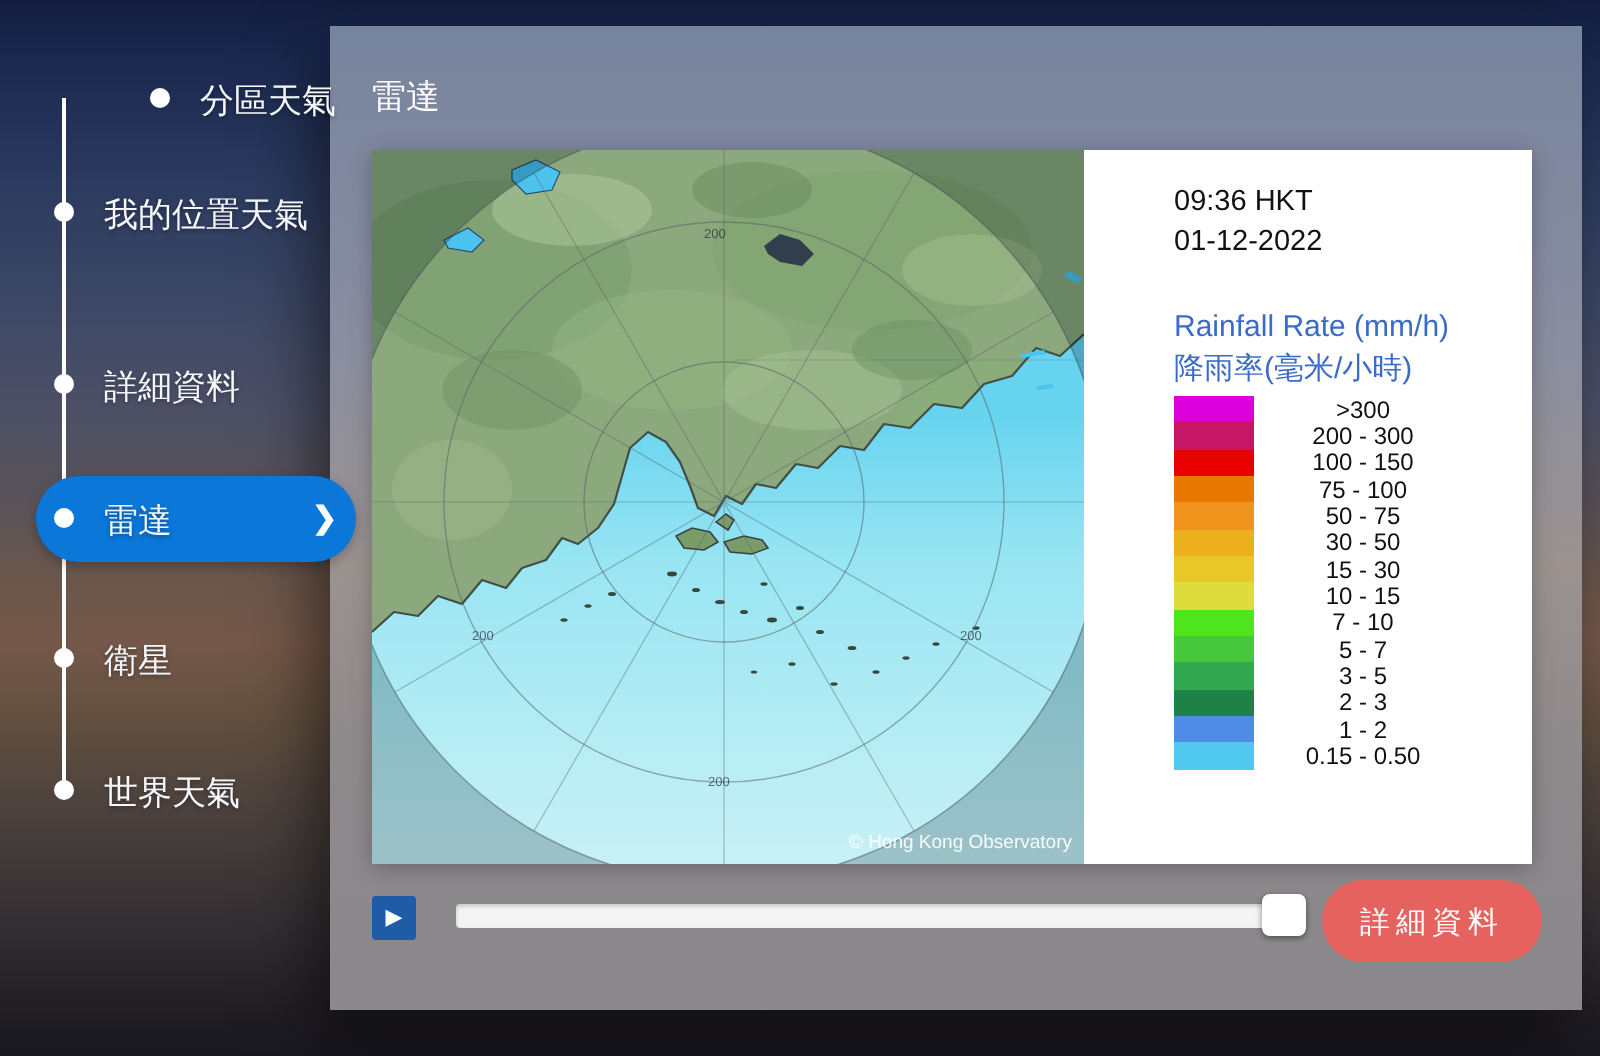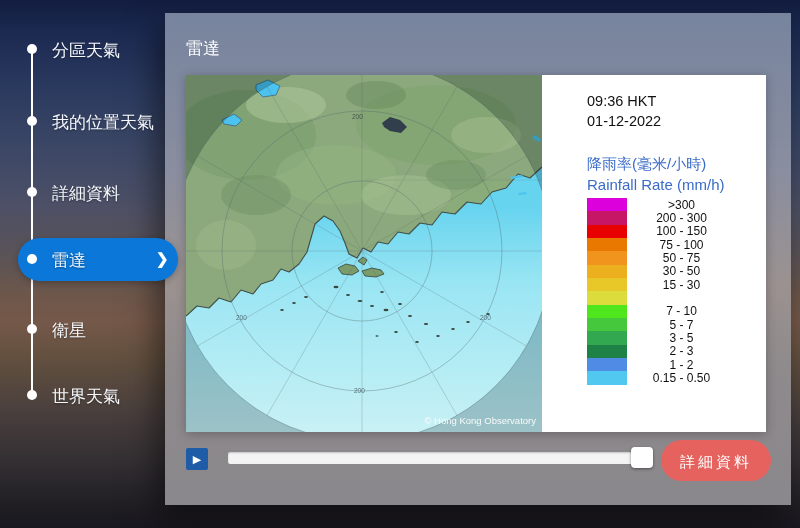--- a/index.html
+++ b/index.html
@@ -38,25 +38,25 @@
   .slider-track{position:absolute;left:63px;top:439px;width:425px;height:12px;background:#f4f4f4;border-radius:2px;box-shadow:inset 0 1px 2px rgba(0,0,0,.2);cursor:pointer;}
   .slider-thumb{position:absolute;left:466px;top:434px;width:22px;height:21px;background:#ffffff;border-radius:4px;box-shadow:0 1px 3px rgba(0,0,0,.45);cursor:pointer;}
   .details-btn{position:absolute;left:496px;top:427px;width:110px;height:41px;border-radius:21px;background:#e5625f;border:none;color:#ffffff;font-size:15px;letter-spacing:3px;text-align:center;line-height:41px;cursor:pointer;font-family:"Liberation Sans",sans-serif;}
 </style>
 </head>
 <body>
 
 <nav class="sidebar">
   <div class="side-line"></div>
   <div>
-      <div class="side-item" style="top: 28px;">
+      <div class="side-item" style="top: 28px; margin-left: 48px;">
         <span class="dot"></span>
         <span class="lbl">分區天氣</span>
       </div>
-      <div class="side-item" style="top: 100px;">
+      <div class="side-item" style="top: 85px;">
         <span class="dot"></span>
         <span class="lbl">我的位置天氣</span>
       </div>
       <div class="side-item" style="top: 171px;">
         <span class="dot"></span>
         <span class="lbl">詳細資料</span>
       </div>
       <div class="side-item selected" style="top: 238px;">
         <span class="pill"></span>
         <span class="dot"></span>
@@ -174,22 +174,22 @@
 
       <text x="350" y="349" text-anchor="end" font-size="9.5" fill="#FFFFFF" opacity=".92" font-family="Liberation Sans, sans-serif">© Hong Kong Observatory</text>
     </svg>
 
     <div class="legend-panel">
       <div class="ts">
         <div>09:36 HKT</div>
         <div>01-12-2022</div>
       </div>
       <div class="rr">
+        <div>Rainfall Rate (mm/h)</div>
         <div>降雨率(毫米/小時)</div>
-        <div>Rainfall Rate (mm/h)</div>
       </div>
       <div class="legend-rows">
           <div class="leg-row">
             <span class="sw" style="background: rgb(220, 0, 220);"></span>
             <span class="lv">&gt;300</span>
           </div>
           <div class="leg-row">
             <span class="sw" style="background: rgb(200, 22, 102);"></span>
             <span class="lv">200 - 300</span>
           </div>
@@ -208,20 +208,21 @@
           <div class="leg-row">
             <span class="sw" style="background: rgb(236, 176, 30);"></span>
             <span class="lv">30 - 50</span>
           </div>
           <div class="leg-row">
             <span class="sw" style="background: rgb(232, 200, 40);"></span>
             <span class="lv">15 - 30</span>
           </div>
           <div class="leg-row">
             <span class="sw" style="background: rgb(220, 220, 60);"></span>
+            <span class="lv">10 - 15</span>
           </div>
           <div class="leg-row">
             <span class="sw" style="background: rgb(80, 230, 30);"></span>
             <span class="lv">7 - 10</span>
           </div>
           <div class="leg-row">
             <span class="sw" style="background: rgb(70, 200, 60);"></span>
             <span class="lv">5 - 7</span>
           </div>
           <div class="leg-row">

